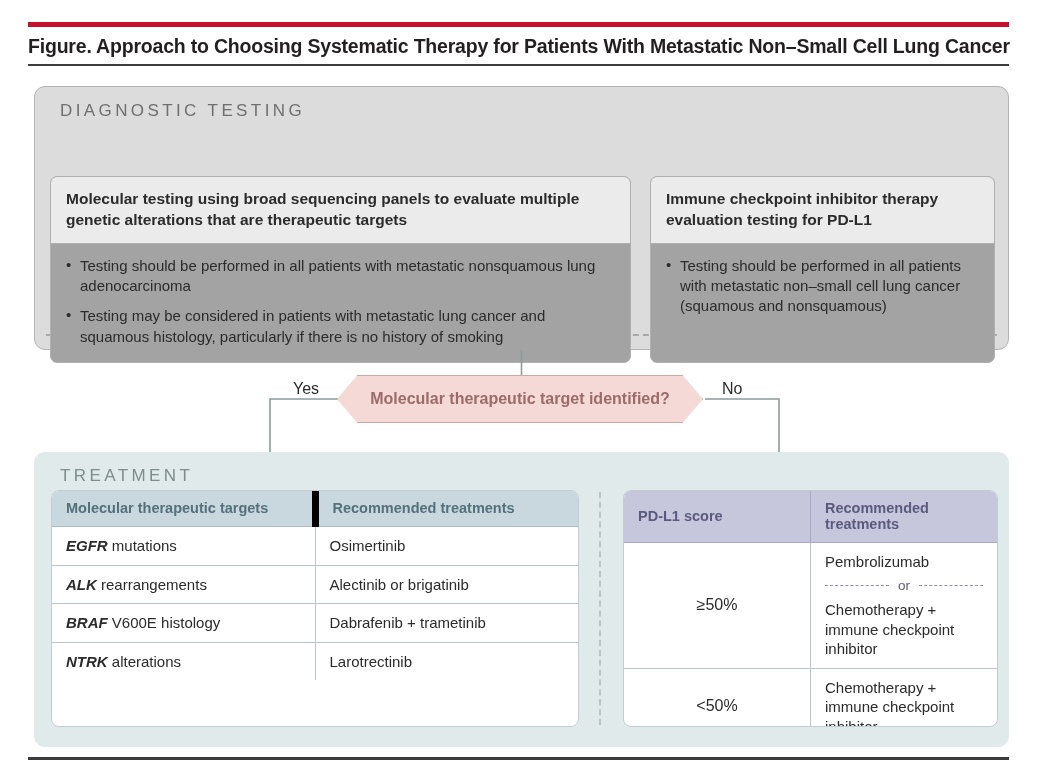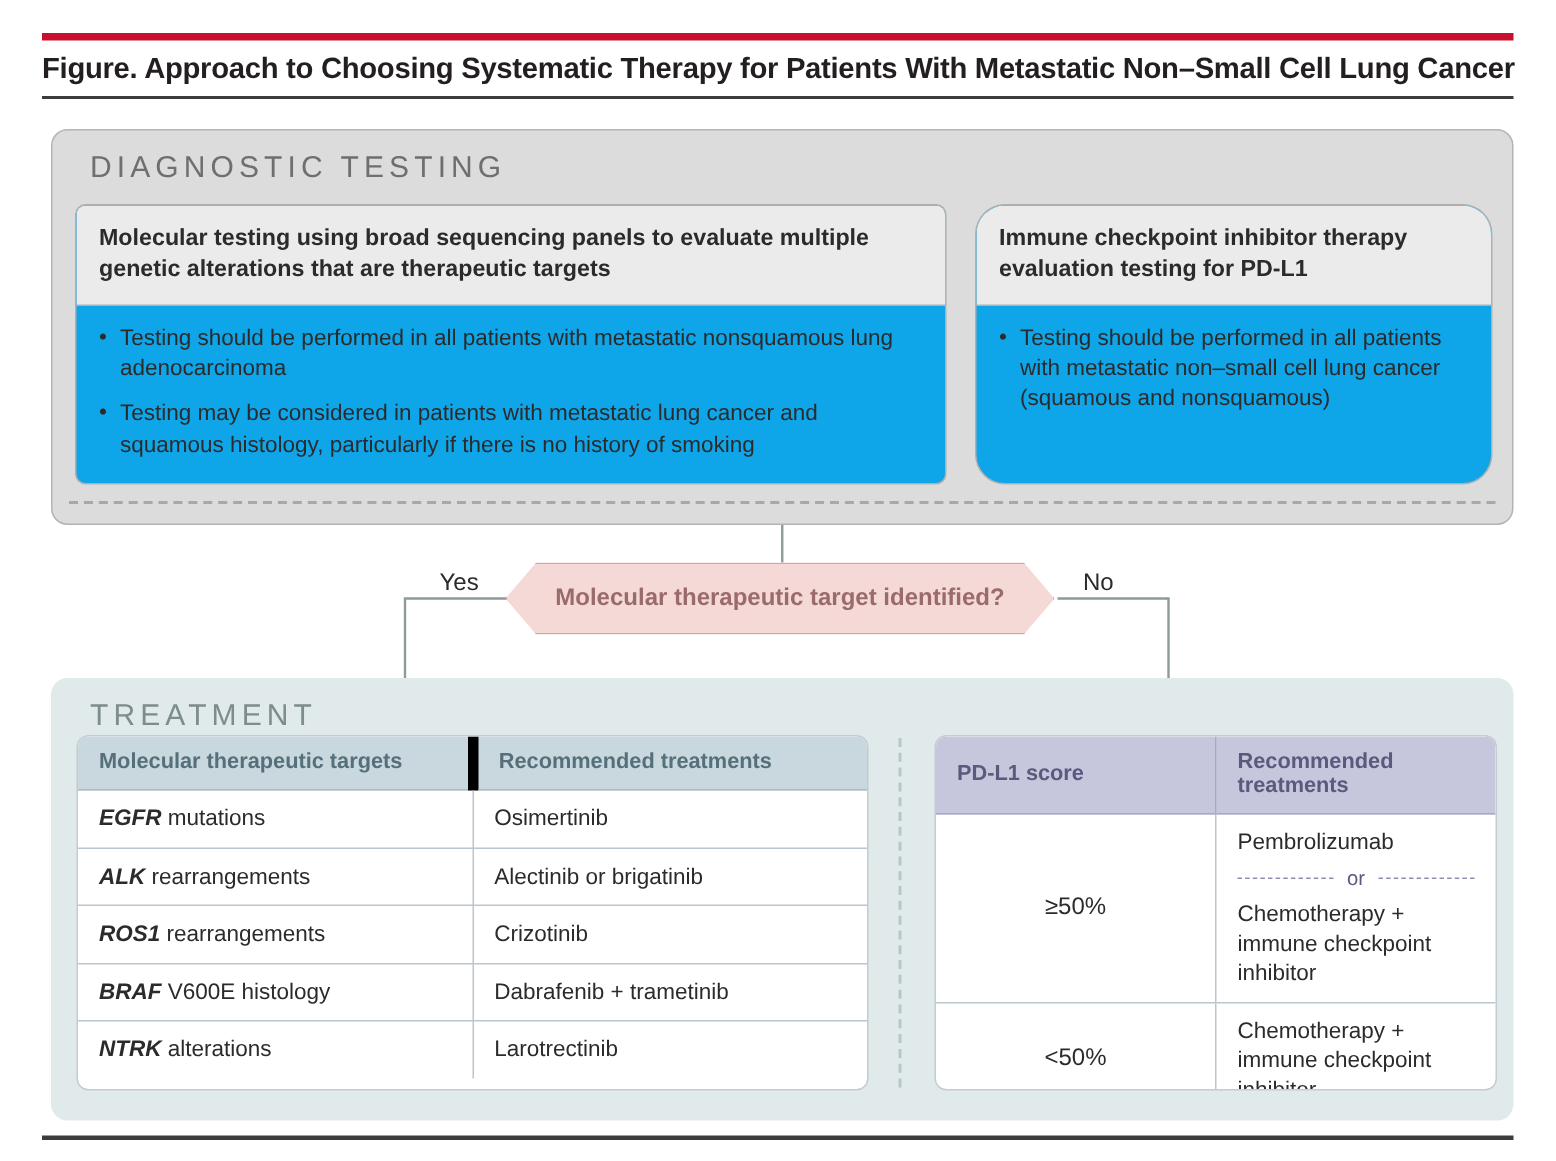--- a/index.html
+++ b/index.html
@@ -77,47 +77,48 @@
   #treatment-panel {
     left: 34px;
     top: 452px;
     width: 975px;
     height: 295px;
     background: #e1eaea;
     border: none;
   }
   .section-label {
     position: absolute;
-    font-size: 20px;
+    font-size: 17px;
     font-weight: 400;
     letter-spacing: 3.4px;
     color: #6f6f6f;
   }
   #diagnostic-label { left: 60px; top: 101px; }
   #treatment-label  { left: 60px; top: 466px; color: #7d8c8c; }
 
   .dashed-inner {
     position: absolute;
     left: 46px;
     top: 334px;
     width: 951px;
     border-top: 2px dashed #a8a8a8;
   }
 
   
   .card {
     position: absolute;
     box-sizing: border-box;
-    background: #0ea5e9;
+    background: #a3a3a3;
     border: 1px solid #b0b0b0;
     border-radius: 7px;
     overflow: hidden;
+    margin-top: 40px;
   }
   #card-molecular { left: 50px;  top: 136px; width: 581px; height: 187px; }
-  #card-pdl1      { left: 650px; top: 136px; width: 345px; height: 187px; border-radius: 20px; }
+  #card-pdl1      { left: 650px; top: 136px; width: 345px; height: 187px; }
 
   .card-head {
     box-sizing: border-box;
     background: #ebebeb;
     border-bottom: 1px solid #b0b0b0;
     padding: 12px 15px 13px 15px;
     font-size: 15.5px;
     font-weight: 700;
     color: #2b2b2b;
     line-height: 1.33;
@@ -340,24 +341,20 @@
       <tbody>
         <tr>
           <td class="col-target"><span class="gene">EGFR</span><span> mutations</span></td>
           <td>Osimertinib</td>
         </tr>
         <tr>
           <td class="col-target"><span class="gene">ALK</span><span> rearrangements</span></td>
           <td>Alectinib or brigatinib</td>
         </tr>
         <tr>
-          <td class="col-target"><span class="gene">ROS1</span><span> rearrangements</span></td>
-          <td>Crizotinib</td>
-        </tr>
-        <tr>
           <td class="col-target"><span class="gene">BRAF</span><span> V600E histology</span></td>
           <td>Dabrafenib + trametinib</td>
         </tr>
         <tr>
           <td class="col-target"><span class="gene">NTRK</span><span> alterations</span></td>
           <td>Larotrectinib</td>
         </tr>
       </tbody>
     </table>
   </div>

